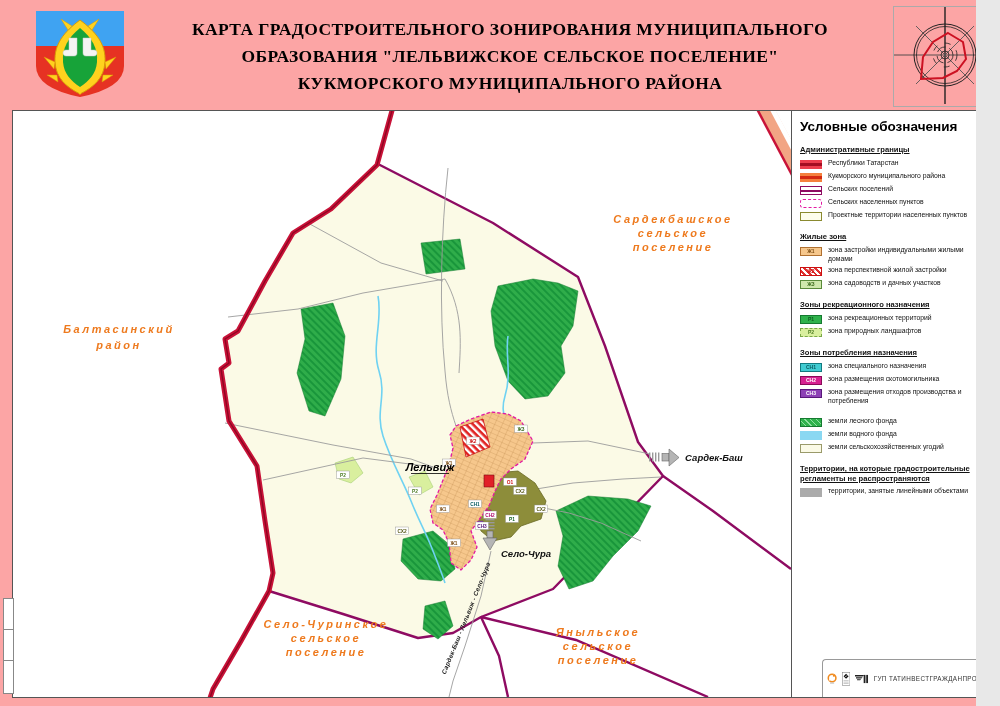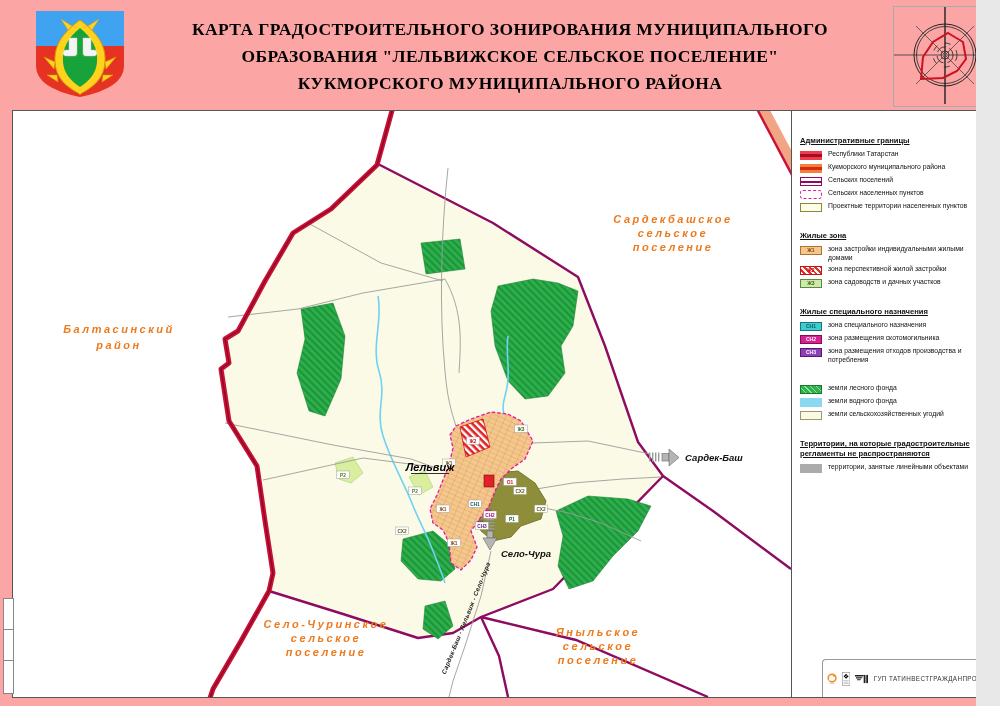--- a/index.html
+++ b/index.html
@@ -12,21 +12,21 @@
   .coa-box{position:absolute;left:30px;top:8px;width:100px;height:92px;}
   .compass-box{position:absolute;left:893px;top:6px;width:106px;height:99px;border:1px solid #aaa;}
   
   .map-frame{position:absolute;left:12px;top:110px;width:981px;height:586px;
              border:1px solid #555;display:flex;background:#fff;}
   .map-canvas{width:778px;height:586px;flex:0 0 auto;}
   
   .legend{position:relative;width:203px;flex:0 0 auto;border-left:1px solid #555;
           box-sizing:border-box;padding:6px 5px 42px 8px;background:#fff;}
   .lg-title{font-size:13.5px;font-weight:700;color:#000;margin:2px 0 8px 0;}
-  .lg-sec{margin-top:19px;}
+  .lg-sec{margin-top:11px;}
   .lg-sec-title{font-size:7.6px;font-weight:700;color:#111;text-decoration:underline;
                 margin-bottom:4px;line-height:1.3;}
   .lg-item{display:flex;align-items:flex-start;margin:3px 0;}
   .lg-swatch{position:relative;width:22px;height:9px;flex:0 0 auto;box-sizing:border-box;
              display:flex;align-items:center;justify-content:center;margin-top:1px;}
   .band-core{position:absolute;left:0;top:3px;width:100%;height:3px;}
   .pline-mid{position:absolute;left:0;top:3.5px;width:100%;height:1.2px;}
   .sw-code{font-size:5px;font-weight:700;line-height:1;}
   .lg-label{font-size:6.8px;color:#111;line-height:1.3;margin-left:6px;}
   
@@ -279,20 +279,21 @@
         <line x1="398" y1="362.5" x2="436" y2="362.5" stroke="#000" stroke-width="0.8"></line>
 
         <text class="arr" x="488" y="446">Село-Чура</text>
         <text class="arr" x="672" y="350">Сардек-Баш</text>
 
         <text class="roadlbl" x="455" y="508" text-anchor="middle" transform="rotate(-68 455 508)">Сардек-Баш - Лельвиж - Село-Чура</text>
       </g>
     </svg>
 
     <div class="legend">
+      <div class="lg-title">Условные обозначения</div>
       <div id="legend-sections">
           <div class="lg-sec">
             <div class="lg-sec-title">Административные границы</div>
             <div class="lg-item">
               <div class="lg-swatch" style="background: rgb(237, 61, 78);">
                 <div class="band-core" style="background: rgb(165, 13, 34);"></div>
               </div>
               <div class="lg-label">Республики Татарстан</div>
             </div>
             <div class="lg-item">
@@ -331,21 +332,36 @@
               <div class="lg-label">зона перспективной жилой застройки</div>
             </div>
             <div class="lg-item">
               <div class="lg-swatch" style="background: rgb(207, 232, 172); border: 1px solid rgb(90, 138, 58);">
                 <span class="sw-code" style="color: rgb(58, 106, 26);">Ж3</span>
               </div>
               <div class="lg-label">зона садоводств и дачных участков</div>
             </div>
           </div>
           <div class="lg-sec">
-            <div class="lg-sec-title">Жилые специального назначения</div>
+            <div class="lg-sec-title">Зоны рекреационного назначения</div>
+            <div class="lg-item">
+              <div class="lg-swatch" style="background: rgb(47, 178, 76); border: 1px solid rgb(21, 122, 48);">
+                <span class="sw-code" style="color: rgb(12, 92, 32);">Р1</span>
+              </div>
+              <div class="lg-label">зона рекреационных территорий</div>
+            </div>
+            <div class="lg-item">
+              <div class="lg-swatch" style="background: rgb(217, 239, 158); border: 1px dashed rgb(122, 168, 72);">
+                <span class="sw-code" style="color: rgb(74, 122, 32);">Р2</span>
+              </div>
+              <div class="lg-label">зона природных ландшафтов</div>
+            </div>
+          </div>
+          <div class="lg-sec">
+            <div class="lg-sec-title">Зоны потребления назначения</div>
             <div class="lg-item">
               <div class="lg-swatch" style="background: rgb(64, 203, 209); border: 1px solid rgb(17, 122, 128);">
                 <span class="sw-code" style="color: rgb(7, 90, 96);">СН1</span>
               </div>
               <div class="lg-label">зона специального назначения</div>
             </div>
             <div class="lg-item">
               <div class="lg-swatch" style="background: rgb(214, 33, 145); border: 1px solid rgb(138, 10, 88);">
                 <span class="sw-code" style="color: rgb(255, 255, 255);">СН2</span>
               </div>

